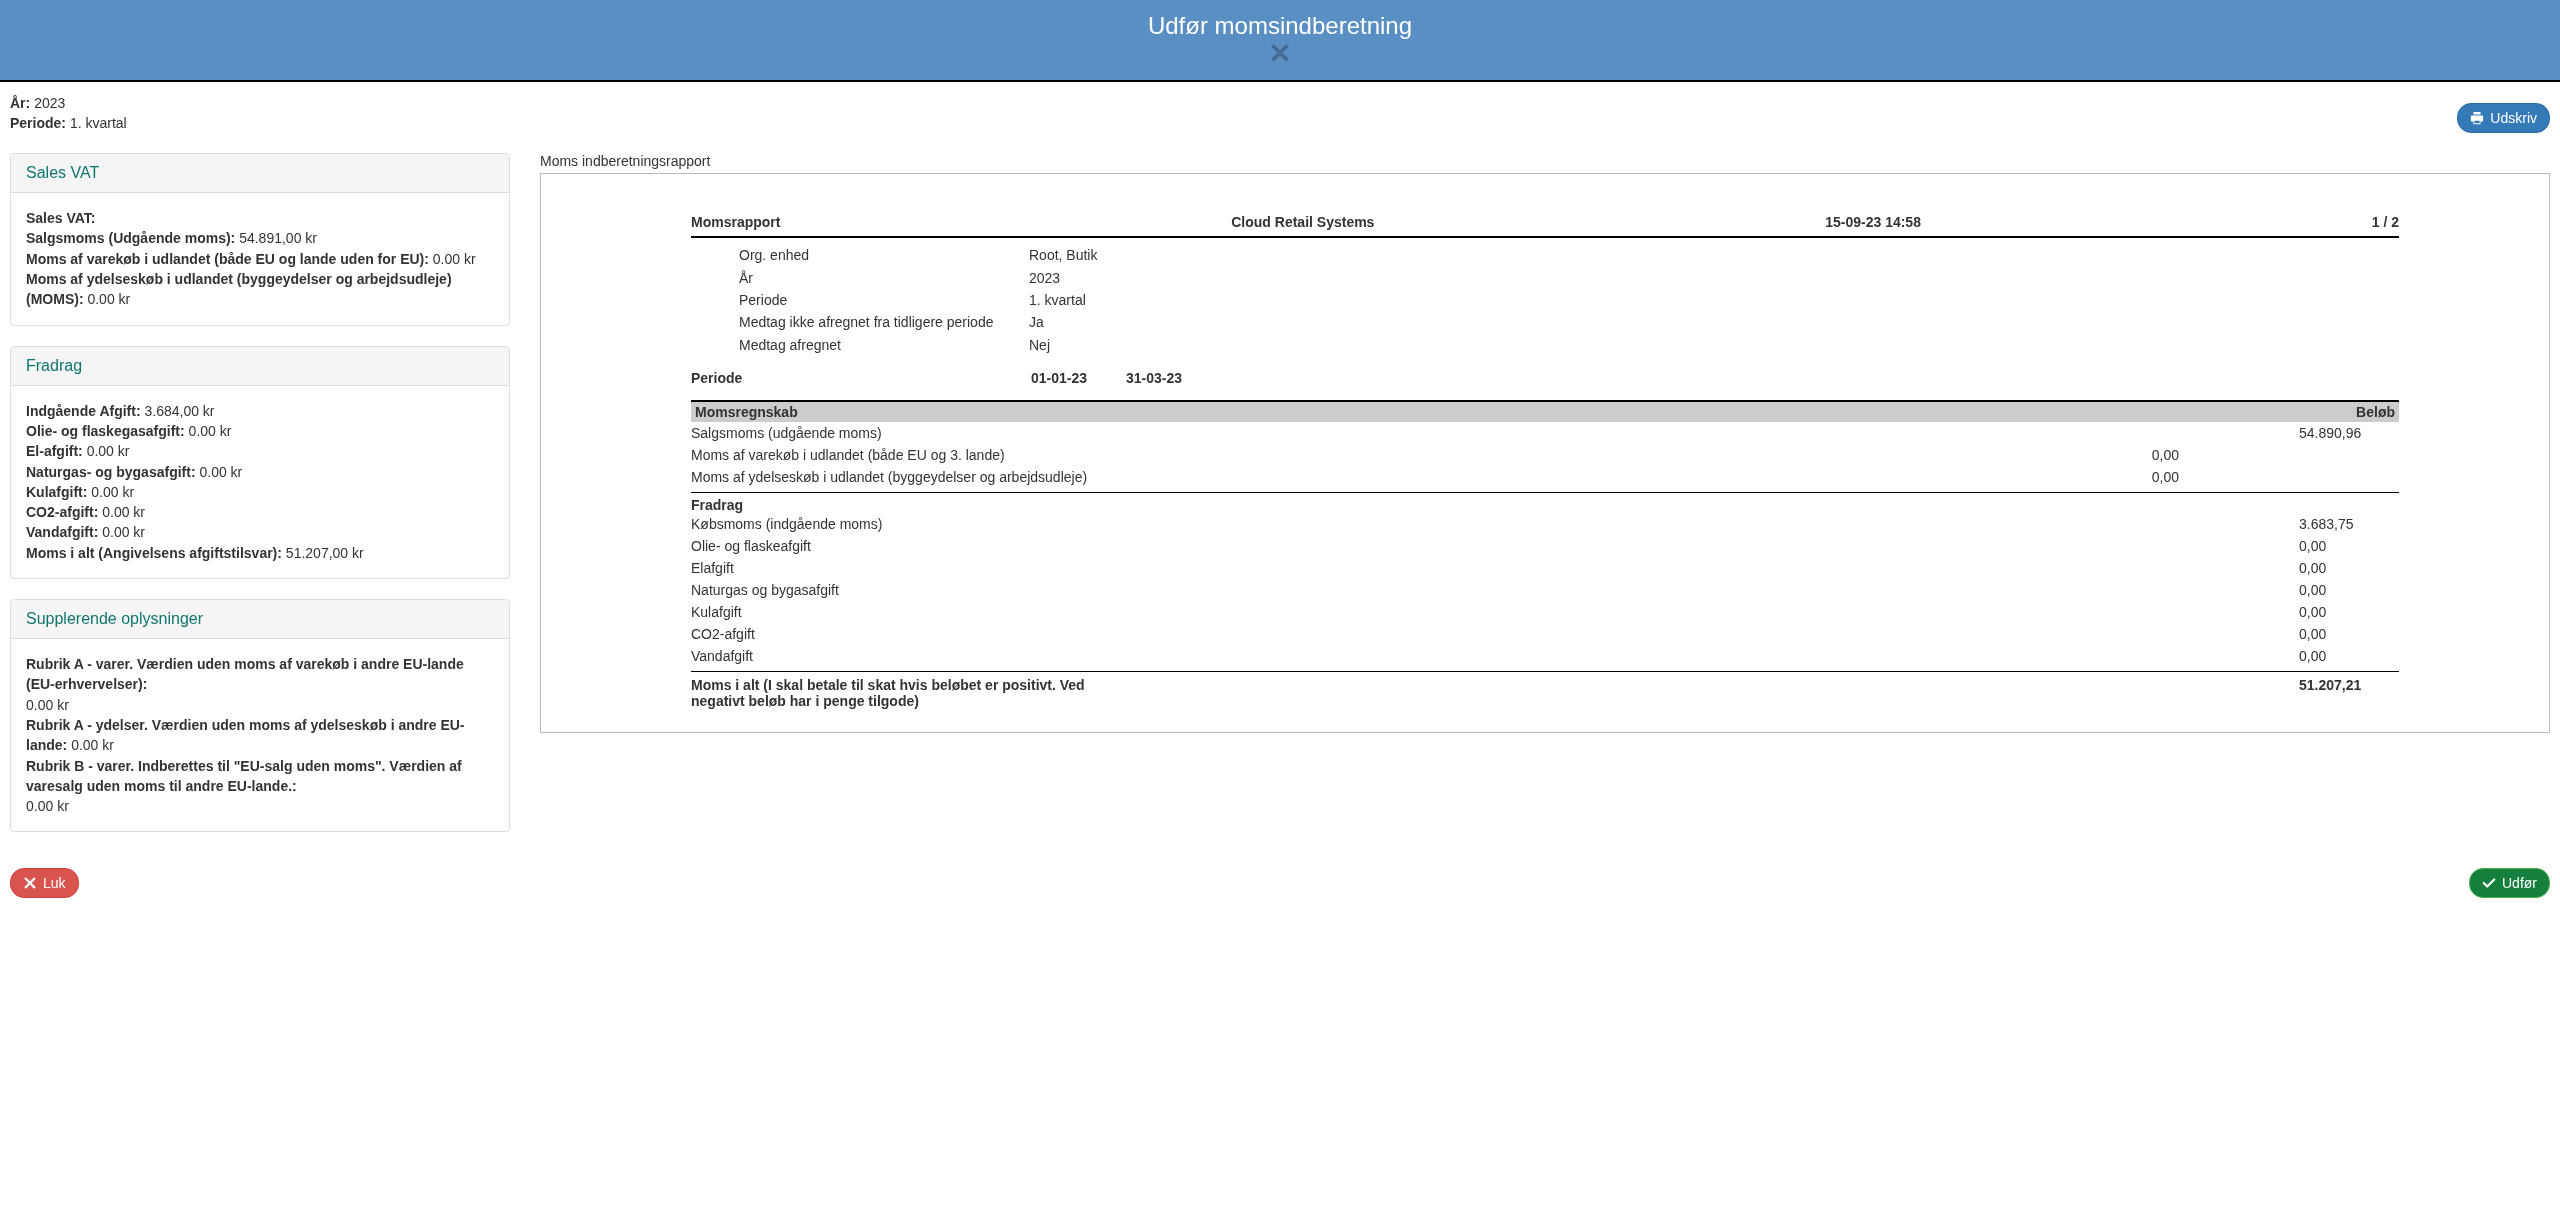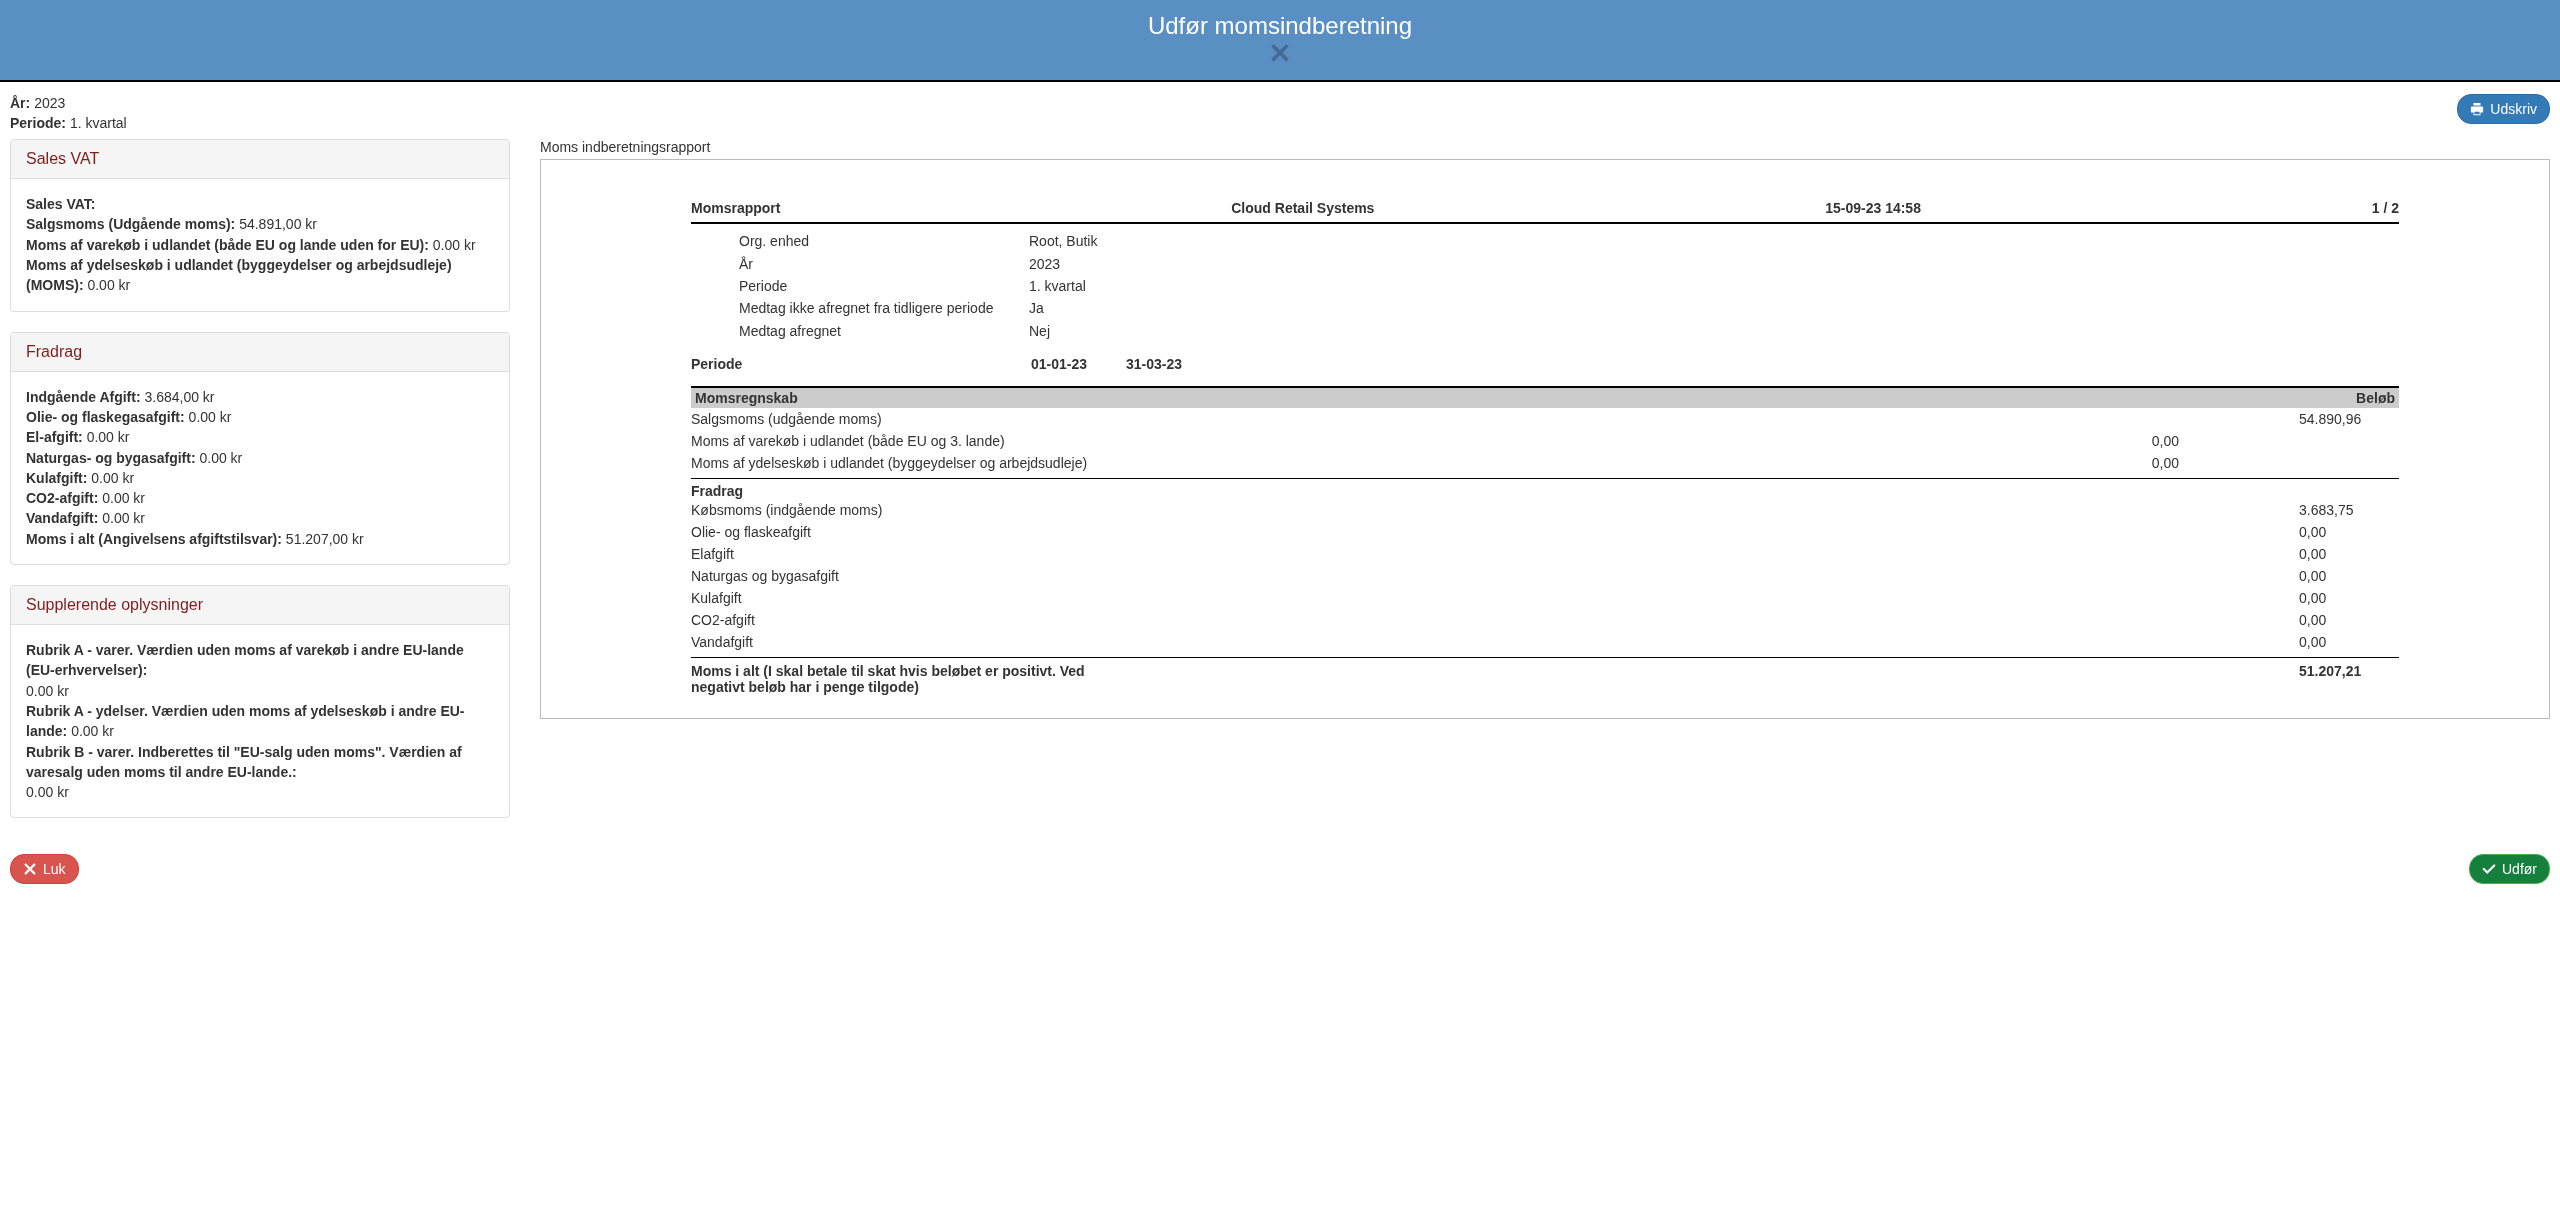--- a/index.html
+++ b/index.html
@@ -31,22 +31,22 @@
     color: rgba(0,0,0,0.25);
     cursor: pointer;
     line-height: 1;
   }
   .content {
     padding: 12px 10px 10px 10px;
   }
   .top-row {
     display: flex;
     justify-content: space-between;
-    align-items: flex-start;
-    margin-bottom: 6px;
+    align-items: flex-end;
+    margin-bottom: 20px;
   }
   .meta-lines { line-height: 1.4; }
   .btn {
     display: inline-flex;
     align-items: center;
     gap: 6px;
     padding: 6px 12px;
     border-radius: 14px;
     border: 1px solid transparent;
     font-size: 14px;
@@ -68,21 +68,21 @@
     margin-bottom: 20px;
     background: #fff;
   }
   .panel-heading {
     background: #f5f5f5;
     border-bottom: 1px solid #ddd;
     padding: 10px 15px;
     font-size: 16px;
     border-top-left-radius: 4px;
     border-top-right-radius: 4px;
-    color: #7f1d1d;
+    color: #0f766e;
   }
   .panel-body {
     padding: 15px;
     line-height: 1.45;
   }
 
   .report-title { font-size: 14px; margin-bottom: 4px; }
   .report-frame {
     border: 1px solid #bbb;
     background: #fff;

